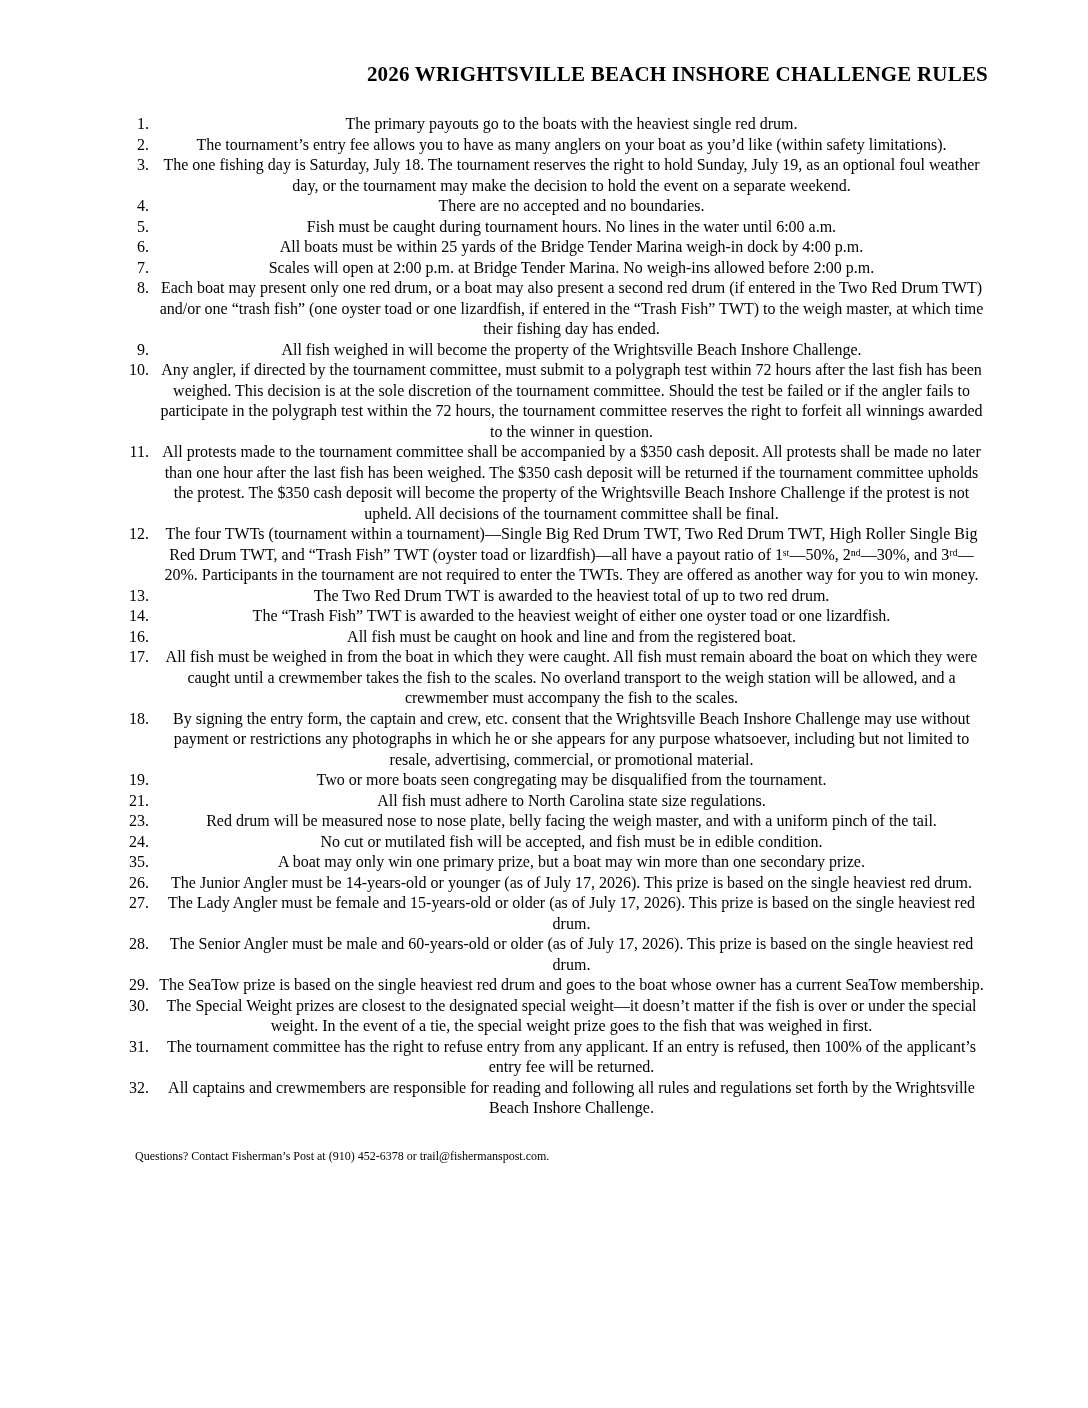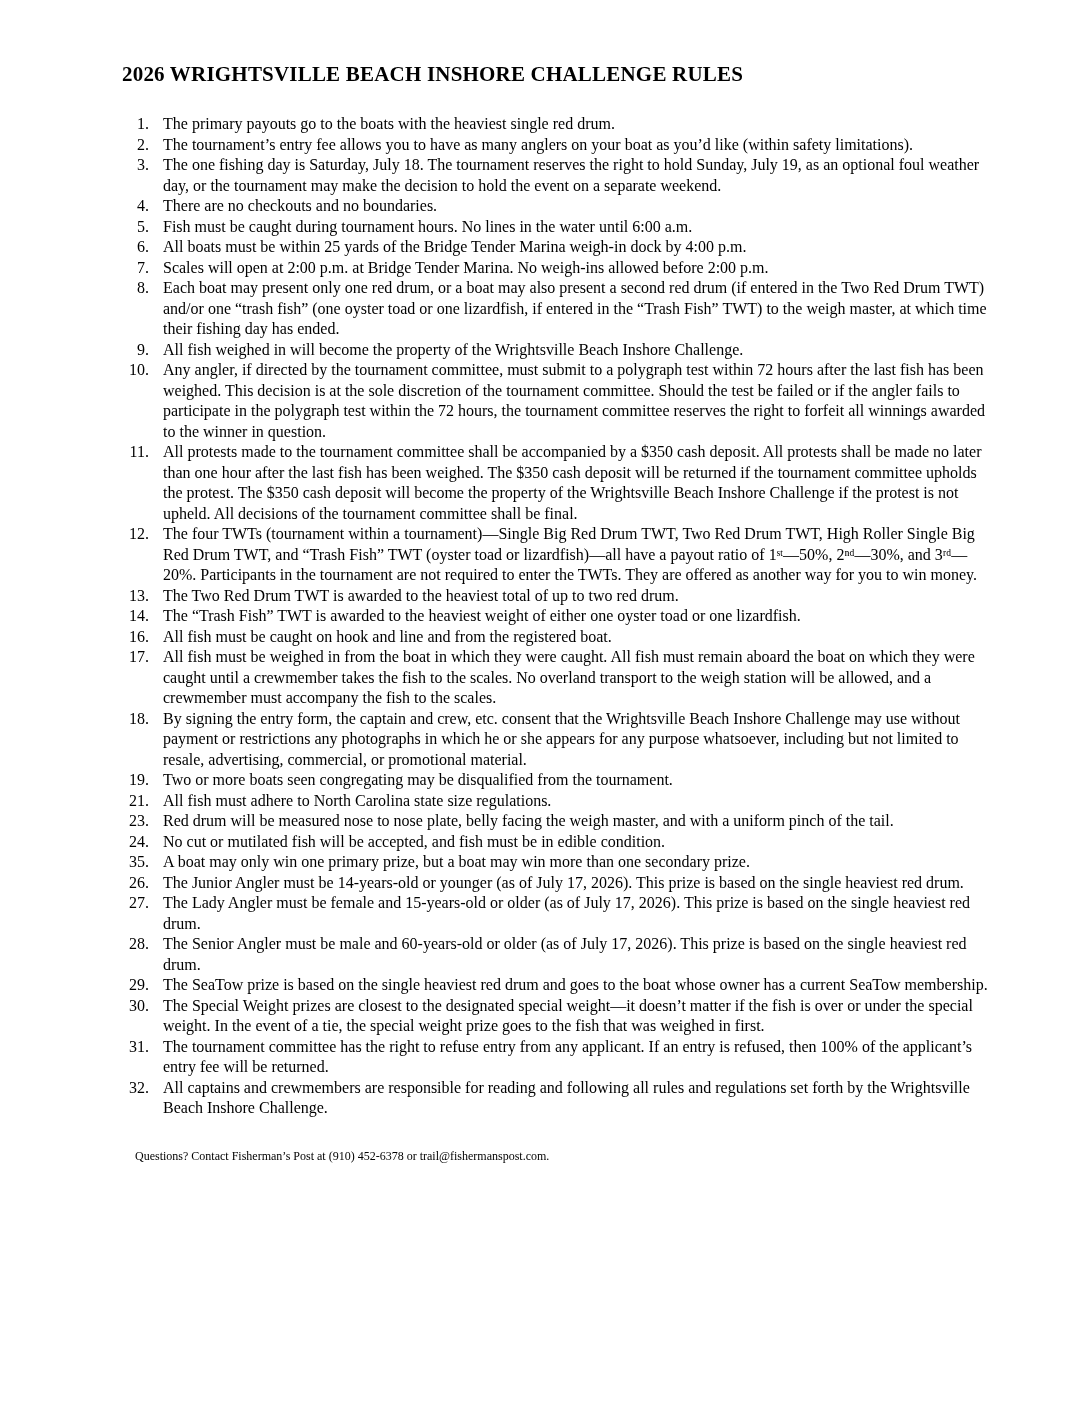--- a/index.html
+++ b/index.html
@@ -13,21 +13,21 @@
     height: 1408px;
     background: #ffffff;
     box-sizing: border-box;
     padding: 62px 100px 0 122px;
     font-family: "Liberation Serif", "DejaVu Serif", serif;
     color: #000000;
   }
   .doc-title {
     font-size: 21px;
     font-weight: bold;
-    text-align: left;
+    text-align: right;
     margin: 0 0 27px 0;
     letter-spacing: 0.2px;
     font-family: "Liberation Serif", "DejaVu Serif", serif;
   }
   ol.rules {
     list-style: none;
     margin: 0;
     padding: 0;
     font-size: 16px;
     line-height: 20.5px;
@@ -36,22 +36,22 @@
     display: flex;
     align-items: flex-start;
   }
   .rule-num {
     flex: 0 0 27px;
     text-align: right;
     white-space: nowrap;
   }
   .rule-text {
     flex: 1;
-    margin-left: 14px;
-    text-align: left;
+    margin-left: 6px;
+    text-align: center;
   }
   .contact-line {
     font-size: 12px;
     line-height: 20.5px;
     margin: 27px 0 0 13px;
   }
 </style>
 </head>
 <body>
 
@@ -69,21 +69,21 @@
     <span class="rule-text">The tournament’s entry fee allows you to have as many anglers on your boat as you’d like (within safety limitations).</span>
   </li>
 
   <li class="rule">
     <span class="rule-num">3.</span>
     <span class="rule-text">The one fishing day is Saturday, July 18. The tournament reserves the right to hold Sunday, July 19, as an optional foul weather day, or the tournament may make the decision to hold the event on a separate weekend.</span>
   </li>
 
   <li class="rule">
     <span class="rule-num">4.</span>
-    <span class="rule-text">There are no checkouts and no boundaries.</span>
+    <span class="rule-text">There are no accepted and no boundaries.</span>
   </li>
 
   <li class="rule">
     <span class="rule-num">5.</span>
     <span class="rule-text">Fish must be caught during tournament hours. No lines in the water until 6:00 a.m.</span>
   </li>
 
   <li class="rule">
     <span class="rule-num">6.</span>
     <span class="rule-text">All boats must be within 25 yards of the Bridge Tender Marina weigh-in dock by 4:00 p.m.</span>

